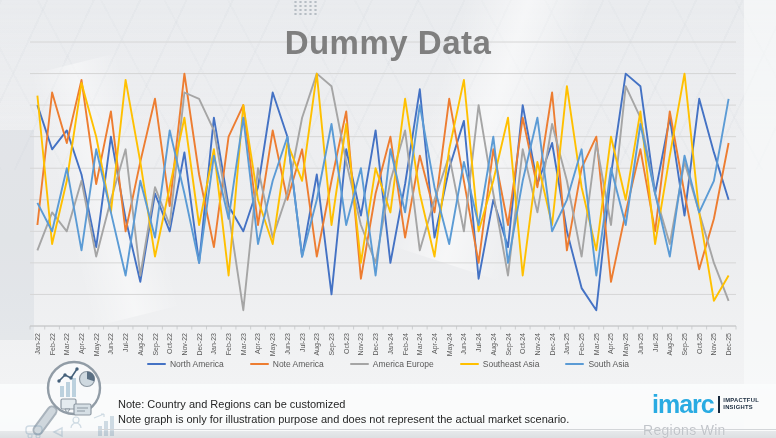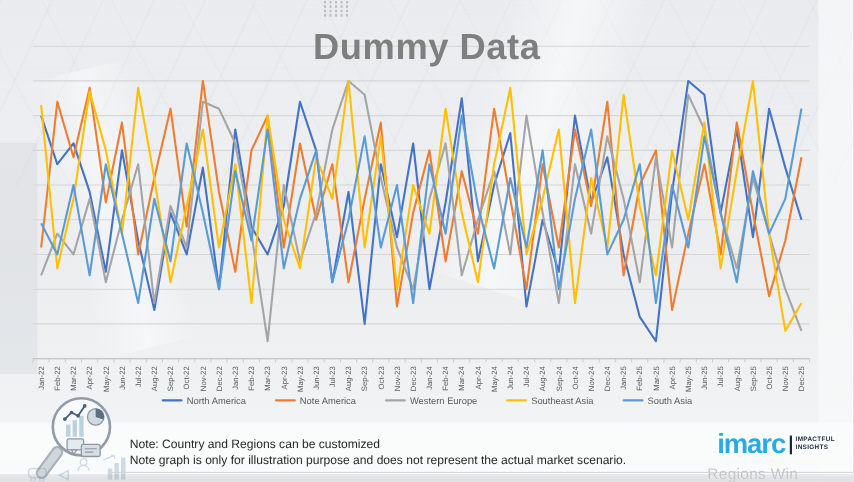--- a/index.html
+++ b/index.html
@@ -184,21 +184,21 @@
       <div class="legend-item">
         <span class="legend-swatch" style="background: rgb(68, 114, 196);"></span>
         <span class="legend-label">North America</span>
       </div>
       <div class="legend-item">
         <span class="legend-swatch" style="background: rgb(237, 125, 49);"></span>
         <span class="legend-label">Note America</span>
       </div>
       <div class="legend-item">
         <span class="legend-swatch" style="background: rgb(165, 165, 165);"></span>
-        <span class="legend-label">Western Europe</span>
+        <span class="legend-label">America Europe</span>
       </div>
       <div class="legend-item">
         <span class="legend-swatch" style="background: rgb(255, 192, 0);"></span>
         <span class="legend-label">Southeast Asia</span>
       </div>
       <div class="legend-item">
         <span class="legend-swatch" style="background: rgb(91, 155, 213);"></span>
         <span class="legend-label">South Asia</span>
       </div>
     </div>

